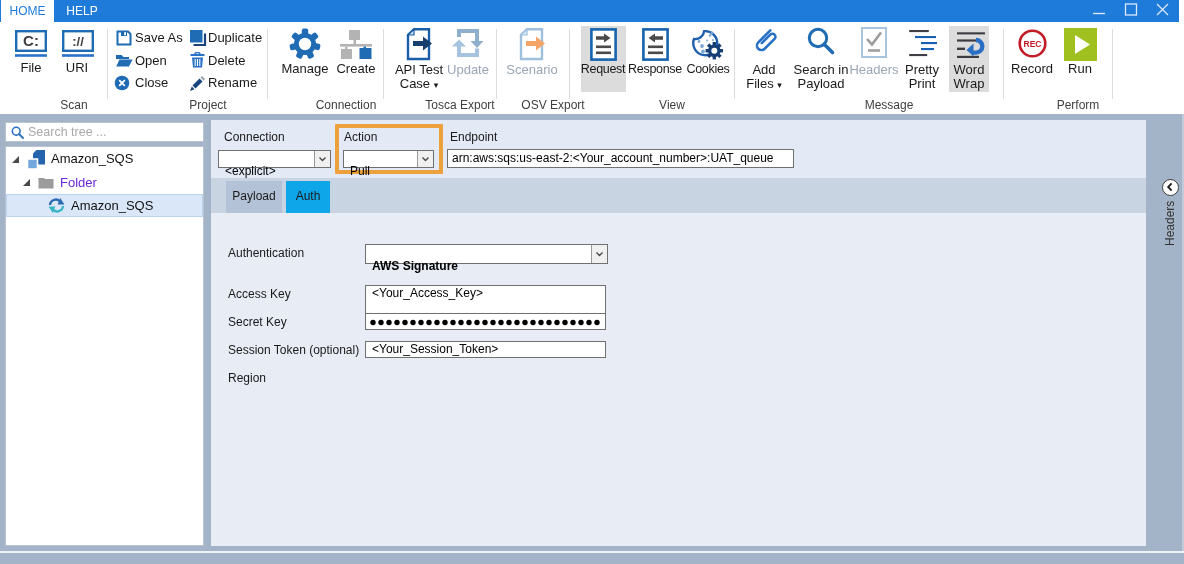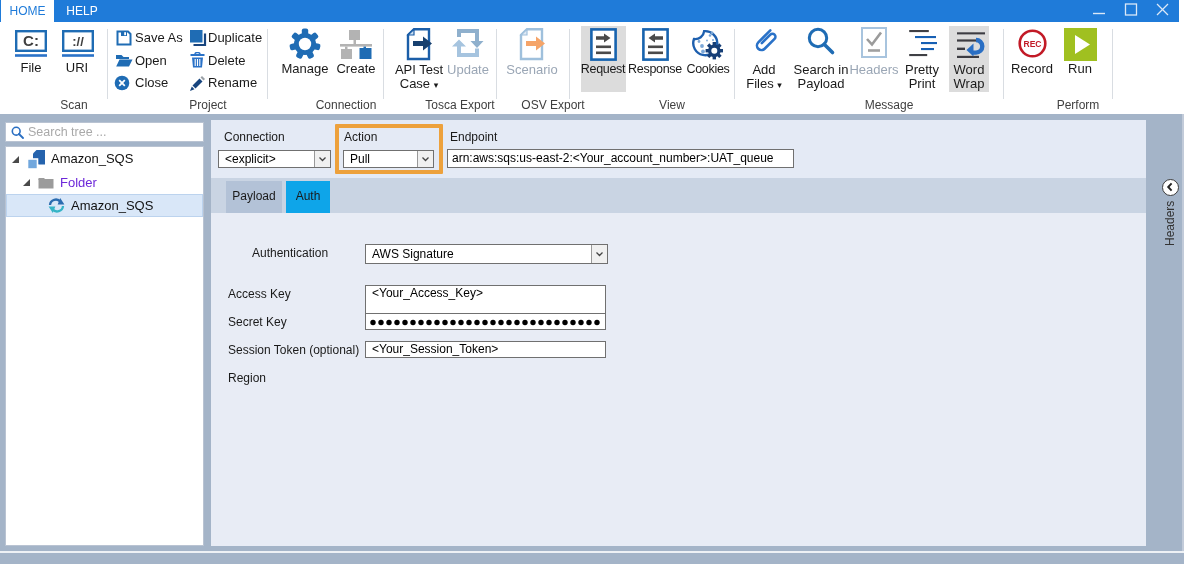--- a/index.html
+++ b/index.html
@@ -28,21 +28,21 @@
   
   #tree-search { position:absolute; left:5px; top:122px; width:199px; height:20px; background:#ffffff; border:1px solid #b9c3d2; }
   #tree-panel  { position:absolute; left:5px; top:146px; width:199px; height:400px; background:#ffffff; border:1px solid #b9c3d2; }
   #main-panel  { position:absolute; left:211px; top:120px; width:935px; height:426px; background:#e8ecf5; }
   #mp-header   { position:absolute; left:0; top:0; width:935px; height:58px; background:#e4eaf5; }
   #mp-tabstrip { position:absolute; left:0; top:58px; width:935px; height:35px; background:#c9d4e3; }
   #mp-content  { position:absolute; left:0; top:93px; width:935px; height:333px; background:#e8ecf5; }
 
   .fldlabel { position:absolute; font-size:12px; color:#1a1a1a; white-space:nowrap; }
   .combo { position:absolute; background:#ffffff; border:1px solid #707070; font-size:12px; color:#000;
-           padding:0 0 0 6px; line-height:17px; }
+           padding:12px 0 0 6px; line-height:17px; }
   .combo .btn { position:absolute; right:0; top:0; bottom:0; width:16px; background:#f0f0f0; border-left:1px solid #999; }
   .tinput { position:absolute; background:#ffffff; border:1px solid #707070; font-size:12px; color:#000;
            padding:0 0 0 6px; }
   .tab { position:absolute; top:3px; height:32px; font-size:12px; color:#1a1a1a; text-align:center; }
 
   #bottom-line { position:absolute; left:0; top:551px; width:1184px; height:2px; background:#eef1f5; }
 </style>
 </head>
 <body>
 
@@ -321,22 +321,22 @@
           </svg></div>
     </div>
     <div class="fldlabel" style="left:239px; top:10px;">Endpoint</div>
     <div class="tinput" style="left:236px; top:29px; width:347px; height:19px; line-height:17px; padding-left:4px;">arn:aws:sqs:us-east-2:&lt;Your_account_number&gt;:UAT_queue</div>
   </div>
   <div id="mp-tabstrip">
     <div class="tab" style="left:15px; width:56px; background:#b3c2d7; line-height:30px;">Payload</div>
     <div class="tab" style="left:75px; width:44px; height:35px; background:#0ea5e9; line-height:30px;">Auth</div>
   </div>
   <div id="mp-content">
-    <div class="fldlabel" style="left:17px; top:33px;margin-left:24px;">Authentication</div>
-    <div class="combo" style="left:154px; top:31px; width:243px; height:20px; line-height:19px;">AWS Signature
+    <div class="fldlabel" style="left:17px; top:33px;">Authentication</div>
+    <div class="combo" style="left:154px; top:31px; width:243px; height:20px; line-height:19px;font-weight:bold;">AWS Signature
       <div class="btn"><svg width="15" height="18" viewBox="0 0 15 18">
             <polyline points="4.5,7.5 7.5,10.5 10.5,7.5" fill="none" stroke="#444" stroke-width="1.3"></polyline>
           </svg></div>
     </div>
     <div class="fldlabel" style="left:17px; top:74px;">Access Key</div>
     <div class="tinput" style="left:154px; top:72px; width:241px; height:31px; line-height:15px;">&lt;Your_Access_Key&gt;</div>
     <div class="fldlabel" style="left:17px; top:102px;">Secret Key</div>
     <div class="tinput" style="left:154px; top:100px; width:241px; height:17px;">
         <svg style="position:absolute; left:3px; top:2.5px" width="236" height="11" viewBox="0 0 236 11">
           <g fill="#000">

